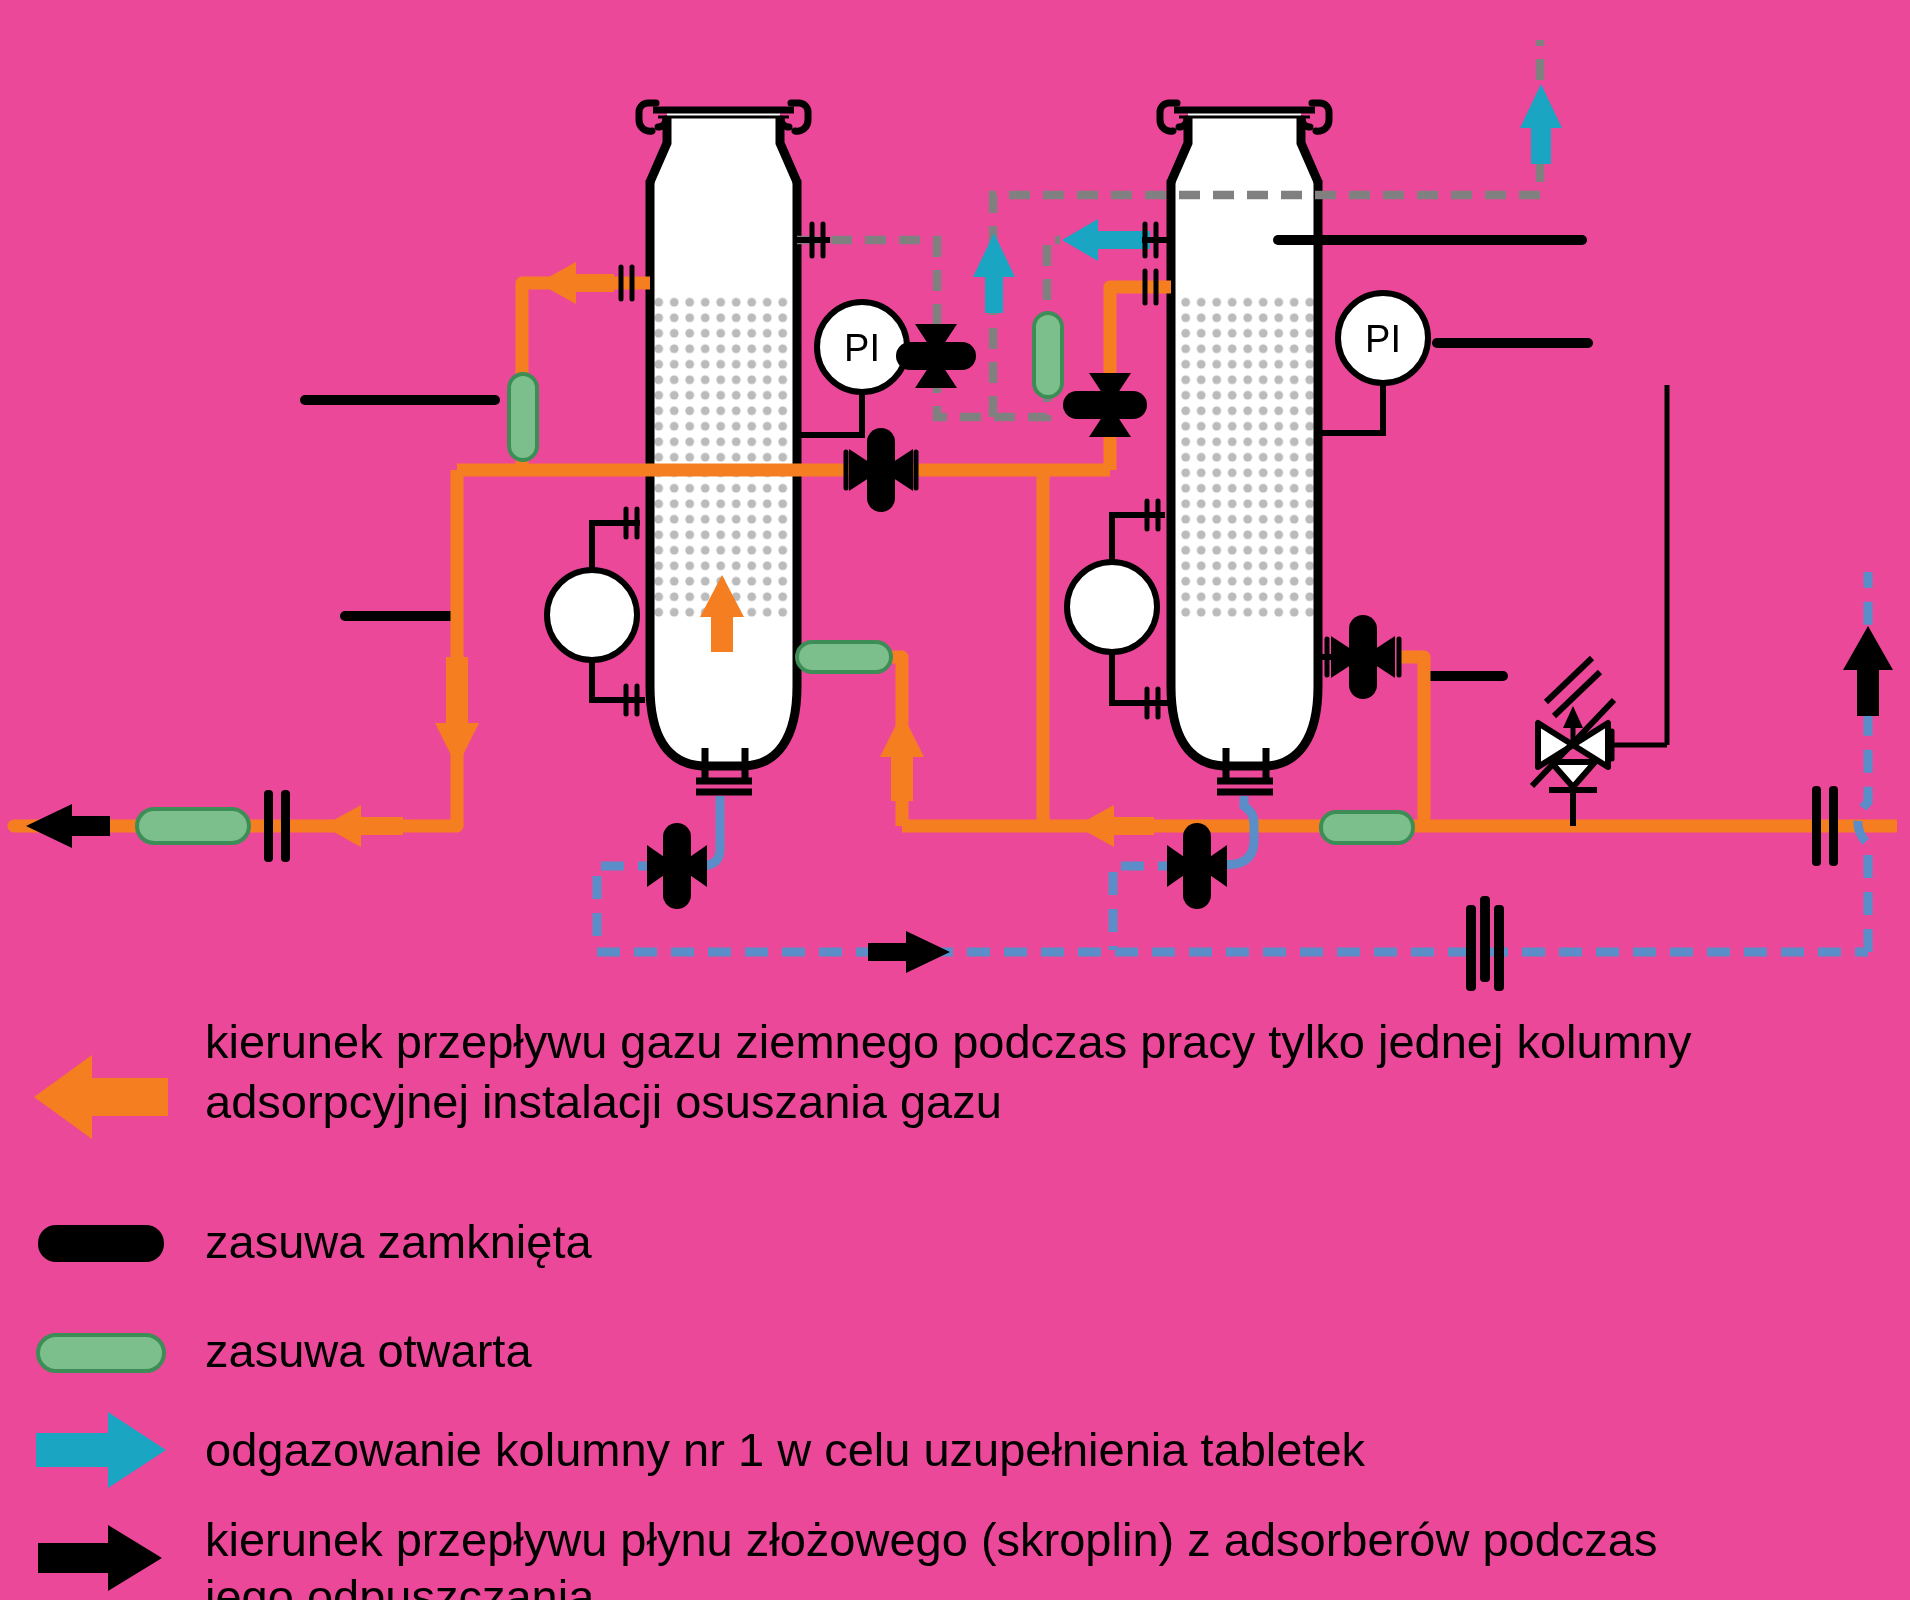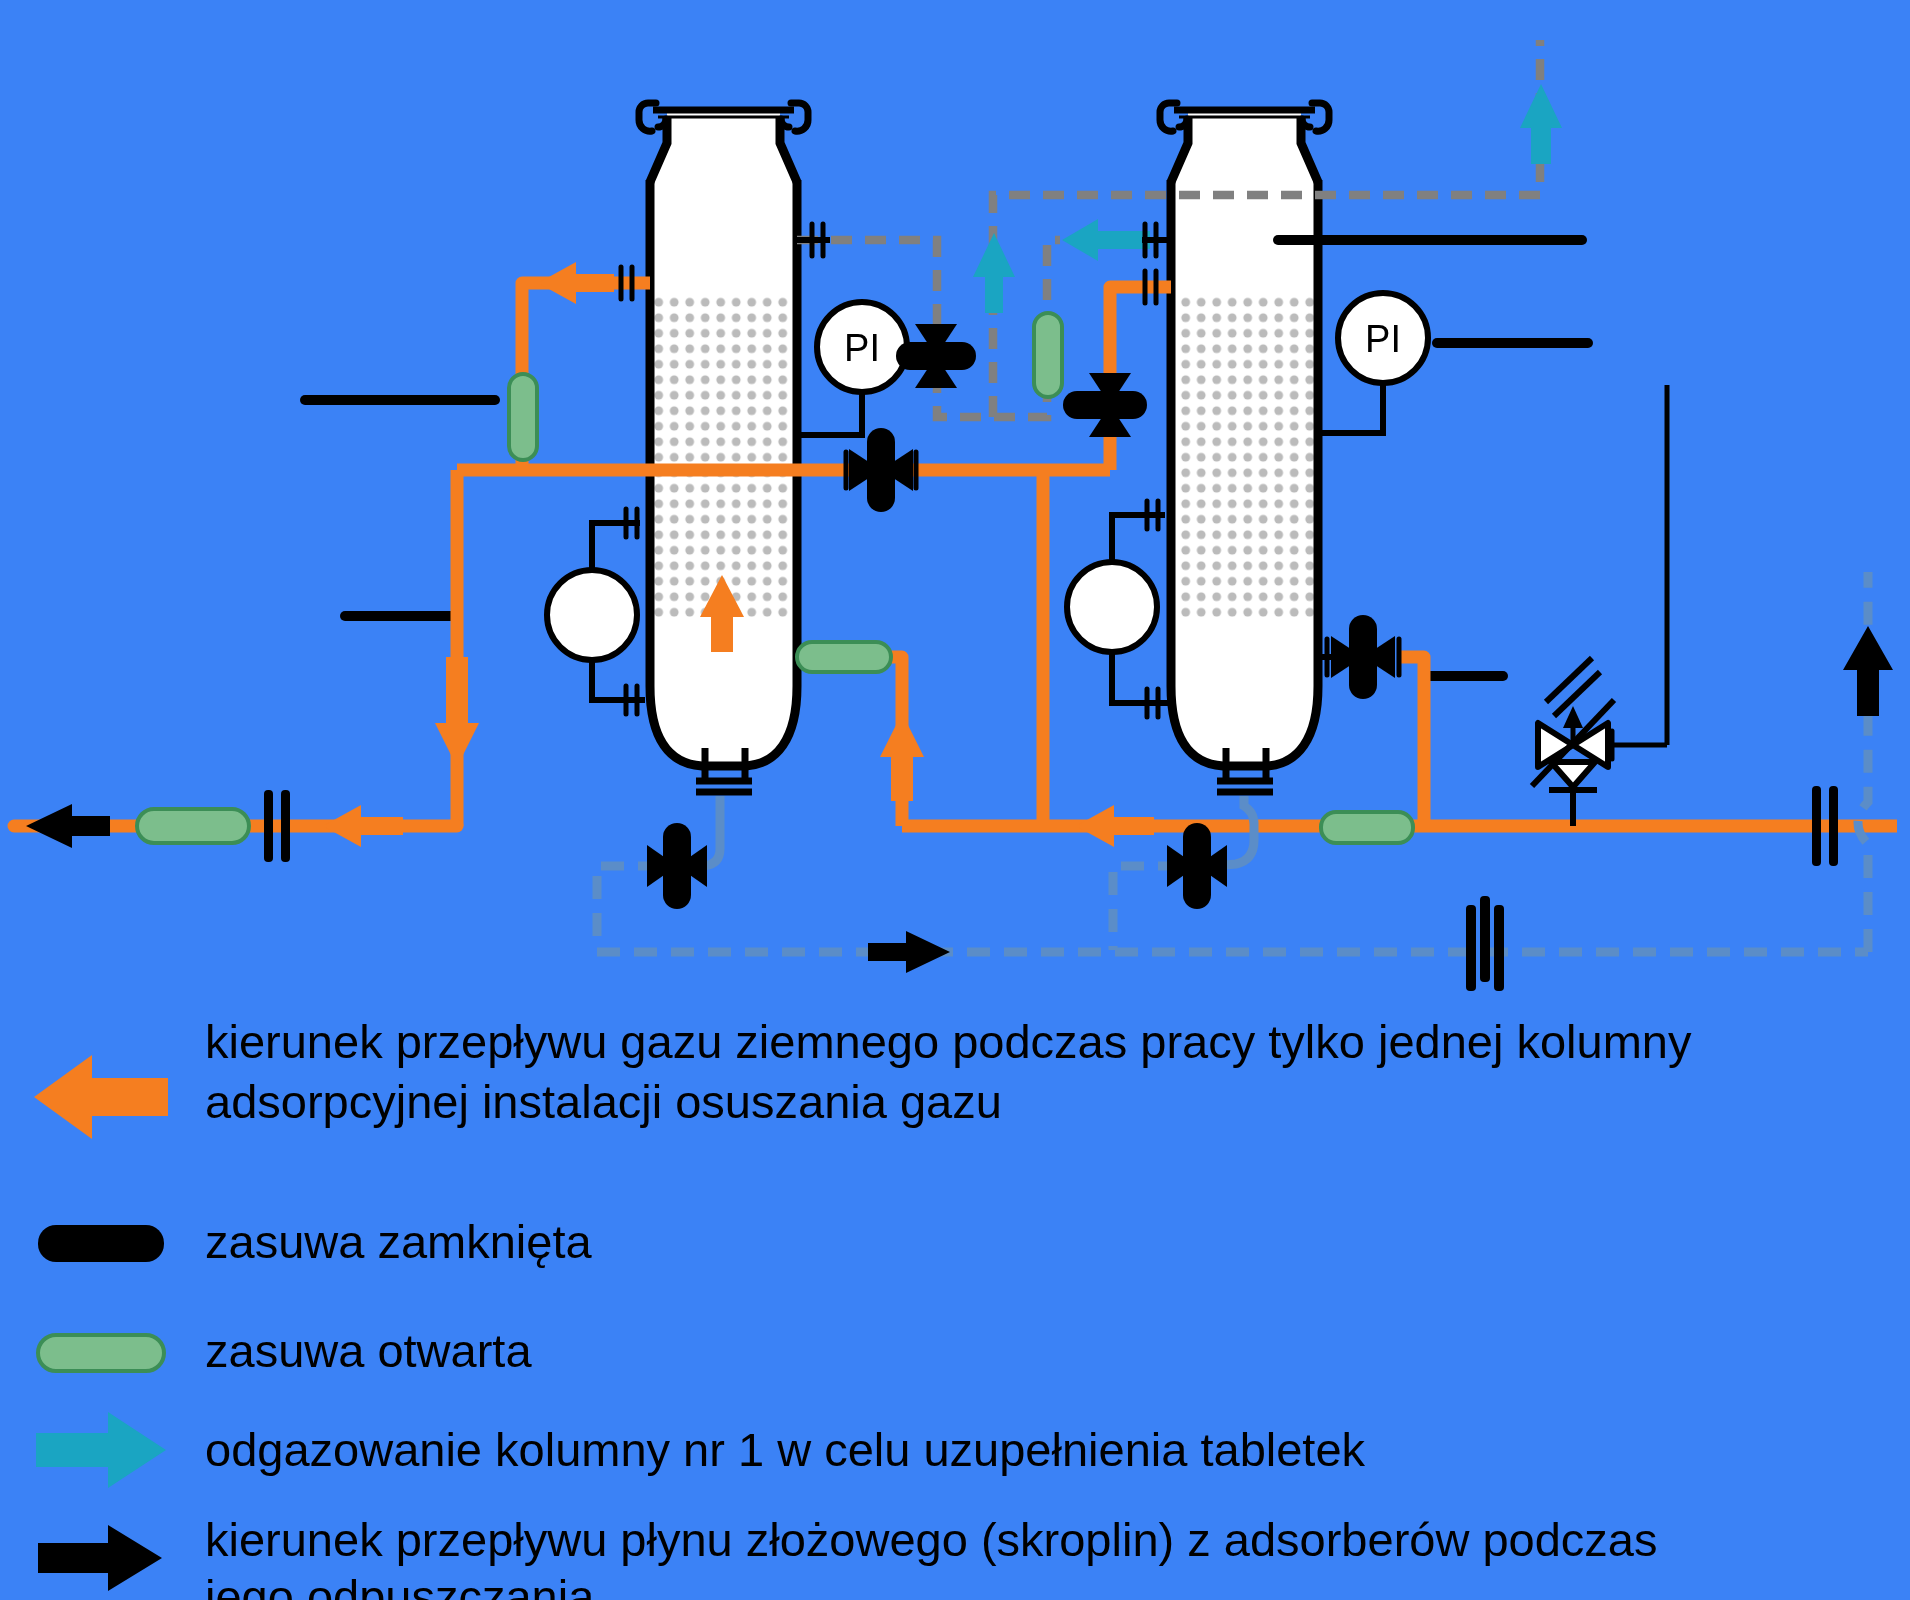--- a/index.html
+++ b/index.html
@@ -1,16 +1,16 @@
 <!DOCTYPE html>
 <html><head>
 <meta charset="utf-8">
 <style>
   html,body{margin:0;padding:0;background:#fff;}
-  .stage{position:relative;width:1910px;height:1600px;background:#3b82f6;overflow:hidden;
+  .stage{position:relative;width:1910px;height:1600px;background:#ec4899;overflow:hidden;
          font-family:"Liberation Sans", sans-serif;}
   svg{display:block}
   
   .vfill{fill:#fff;stroke:none}
   .wall{fill:none;stroke:#000;stroke-width:9}
   .lid{fill:none;stroke:#000;stroke-width:7}
   .lidthin{fill:none;stroke:#000;stroke-width:3}
   .ear{fill:none;stroke:#000;stroke-width:7;stroke-linecap:round}
   .noz{fill:none;stroke:#000;stroke-width:7}
   

